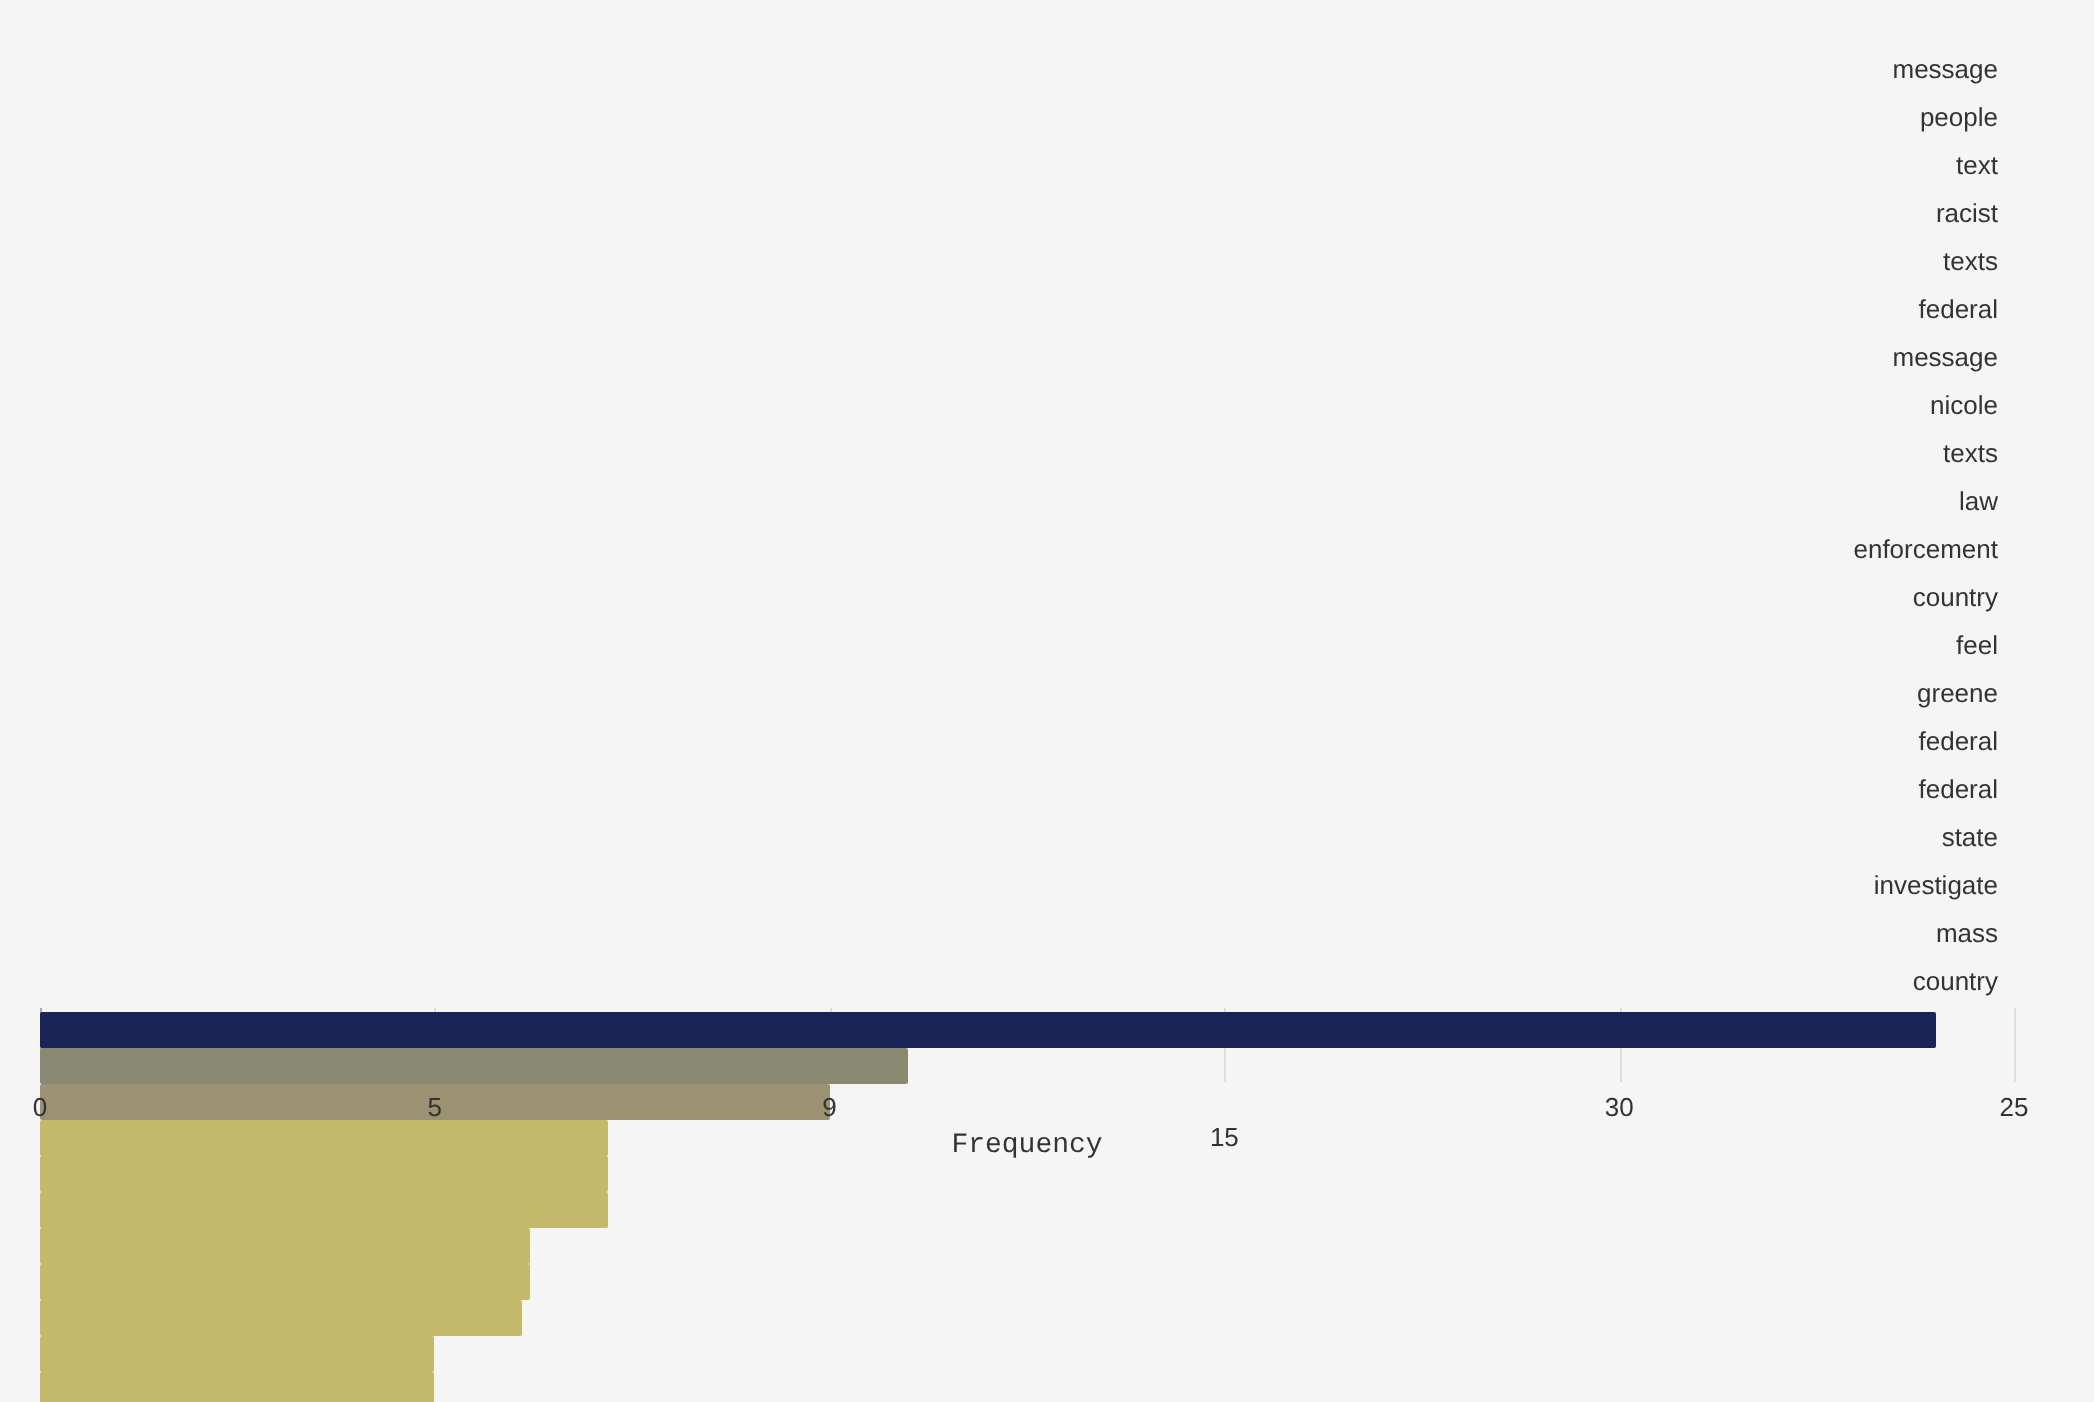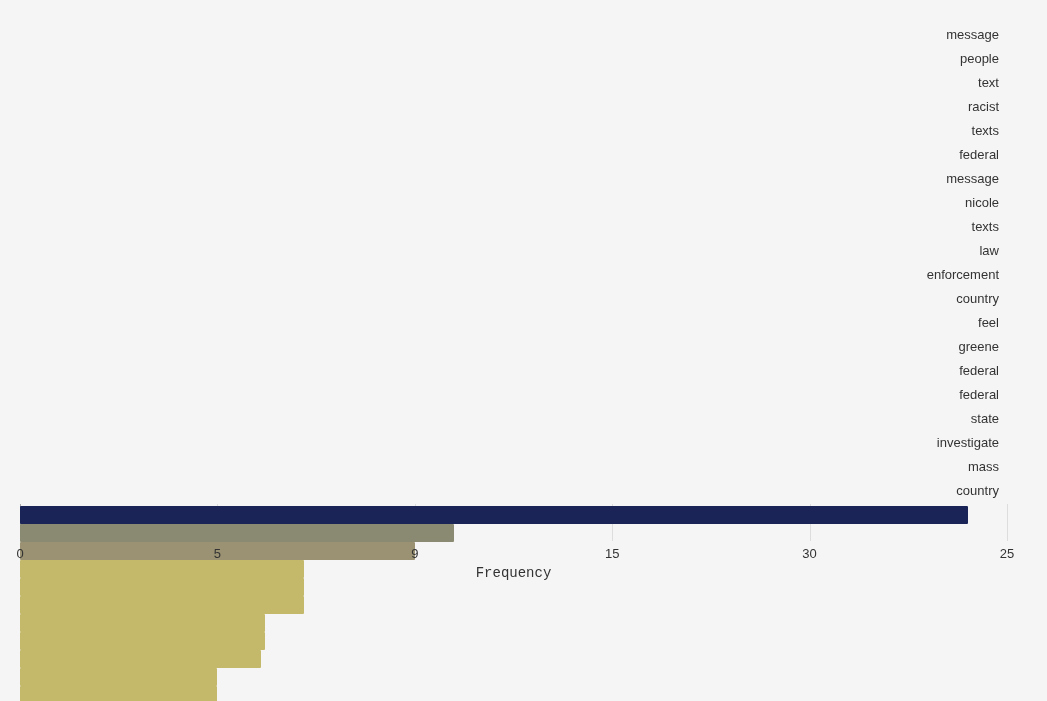--- a/index.html
+++ b/index.html
@@ -225,21 +225,21 @@
             <div class="bar-row">
               <div class="bar" style="width: 16%; background: rgb(196, 184, 106);"></div>
             </div>
           </div>
       </div>
       <div class="x-axis" id="x-axis">
         <div class="x-axis-labels" id="x-axis-labels">
             <div class="x-tick" style="left: 0%;">0</div>
             <div class="x-tick" style="left: 20%;">5</div>
             <div class="x-tick" style="left: 40%;">9</div>
-            <div class="x-tick" style="left: 60%;">15</div>
+            <div class="x-tick" style="left: 60%; margin-top: 15px;">15</div>
             <div class="x-tick" style="left: 80%;">30</div>
             <div class="x-tick" style="left: 100%;">25</div>
           </div>
         <div class="x-axis-title">Frequency</div>
       </div>
     </div>
   </div>
 </div>
 
 </body></html>

